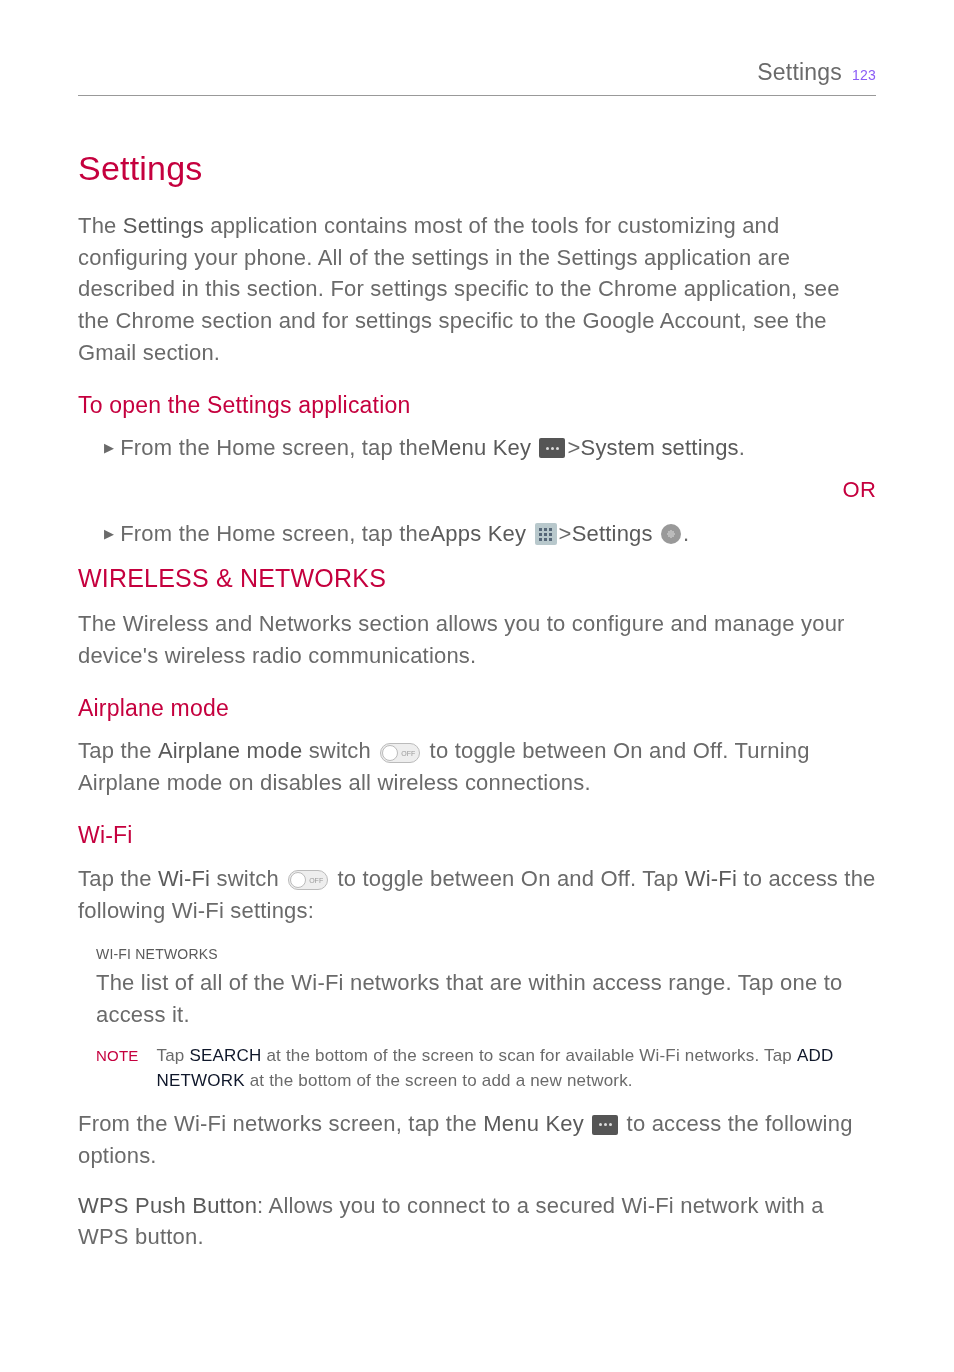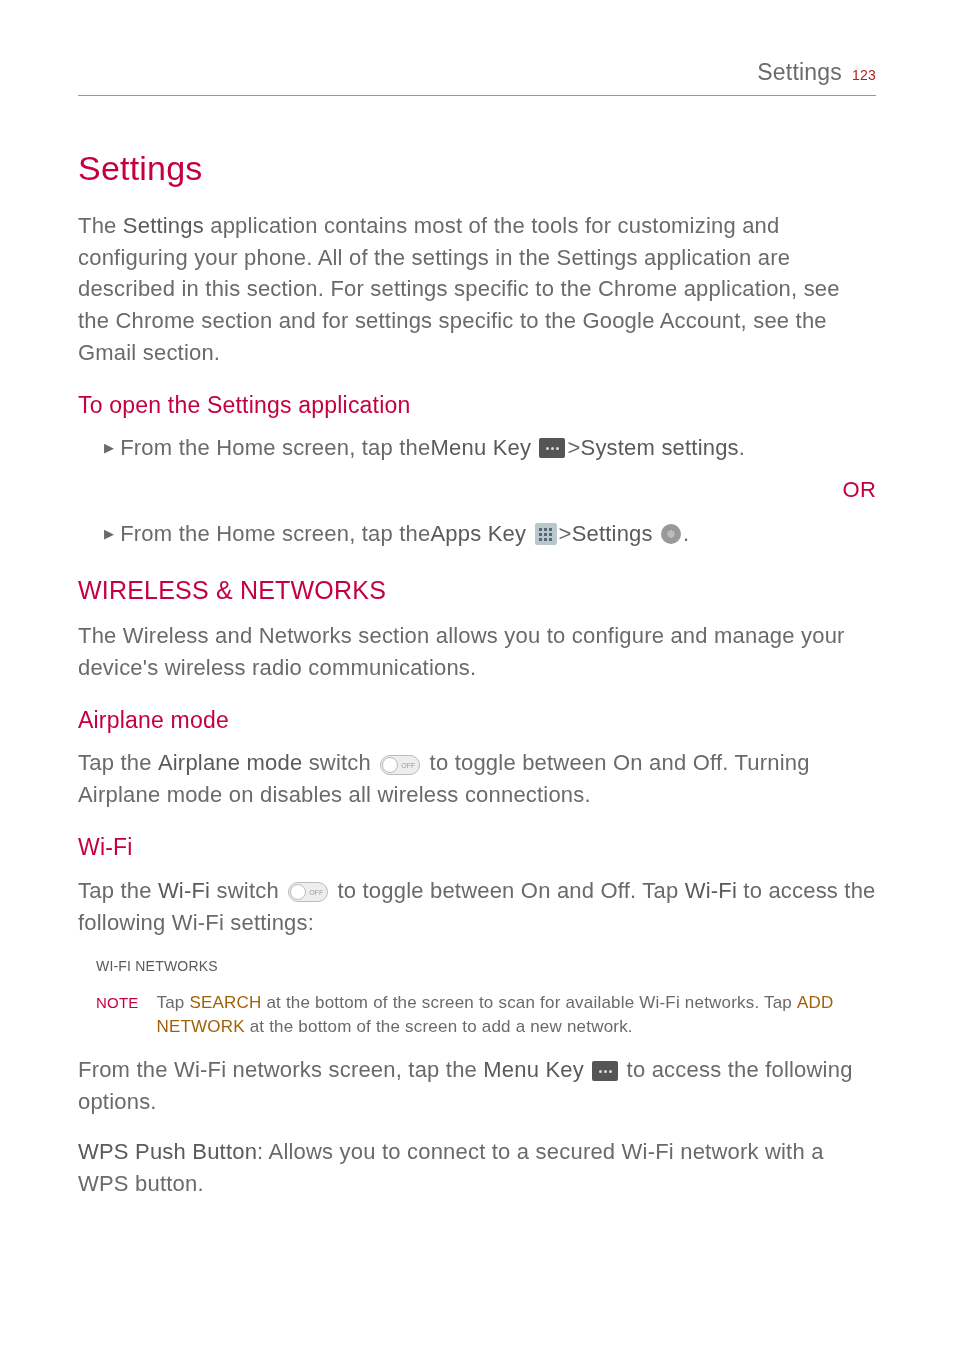--- a/index.html
+++ b/index.html
@@ -25,21 +25,21 @@
     margin-bottom: 48px;
   }
   .header-title {
     font-size: 23px;
     color: #6a6a6a;
     font-weight: 400;
     margin-right: 10px;
   }
   .header-page {
     font-size: 14px;
-    color: #b91c1c;
+    color: #8b5cf6;
     font-weight: 400;
   }
   h1.section-title {
     color: #c5003e;
     font-size: 34px;
     font-weight: 400;
     margin-bottom: 16px;
   }
   p.body {
     margin-bottom: 18px;
@@ -48,21 +48,21 @@
     color: #c5003e;
     font-size: 23px;
     font-weight: 400;
     margin-bottom: 10px;
     margin-top: 20px;
   }
   .h2-caps {
     color: #c5003e;
     font-size: 25px;
     font-weight: 400;
-    margin: 22px 0 12px 0;
+    margin: 10px 0 12px 0;
   }
   .bullet-item {
     display: flex;
     margin-left: 26px;
     margin-bottom: 10px;
     align-items: center;
     flex-wrap: wrap;
   }
   .bullet-icon {
     color: #6a6a6a;
@@ -126,21 +126,21 @@
   }
   .note-row {
     display:flex; margin-top:14px; margin-left:18px;
     font-size:17px; line-height:1.45; margin-bottom:14px;
   }
   .note-label {
     color:#c5003e; font-weight:500; font-size:15px;
     margin-right:18px; flex-shrink:0; padding-top:1px;
   }
   .note-text { color:#6a6a6a; }
-  .note-text .bold { font-weight:500; color:#a16207; }
+  .note-text .bold { font-weight:500; color:#0f172a; }
 </style>
 </head>
 <body>
 
 <div class="header">
   <span class="header-title">Settings</span>
   <span class="header-page">123</span>
 </div>
 
 <h1 class="section-title">Settings</h1>
@@ -214,20 +214,21 @@
 
 <p class="body">
   <span>Tap the </span><span class="bold">Wi-Fi</span><span> switch </span><span class="switch">
       <span class="switch-knob"></span>
       <span class="switch-label">OFF</span>
     </span><span> to toggle between On and Off. Tap </span><span class="bold">Wi-Fi</span><span> to access the following Wi-Fi settings:</span>
 </p>
 
 <div class="indent-block">
   <div class="wifi-sub">WI-FI NETWORKS</div>
+  <p>The list of all of the Wi-Fi networks that are within access range. Tap one to access it.</p>
 </div>
 
 <div class="note-row">
   <div class="note-label">NOTE</div>
   <div class="note-text">
     <span>Tap </span><span class="bold">SEARCH</span><span> at the bottom of the screen to scan for available Wi-Fi networks. Tap </span><span class="bold">ADD NETWORK</span><span> at the bottom of the screen to add a new network.</span>
   </div>
 </div>
 
 <p class="body">

